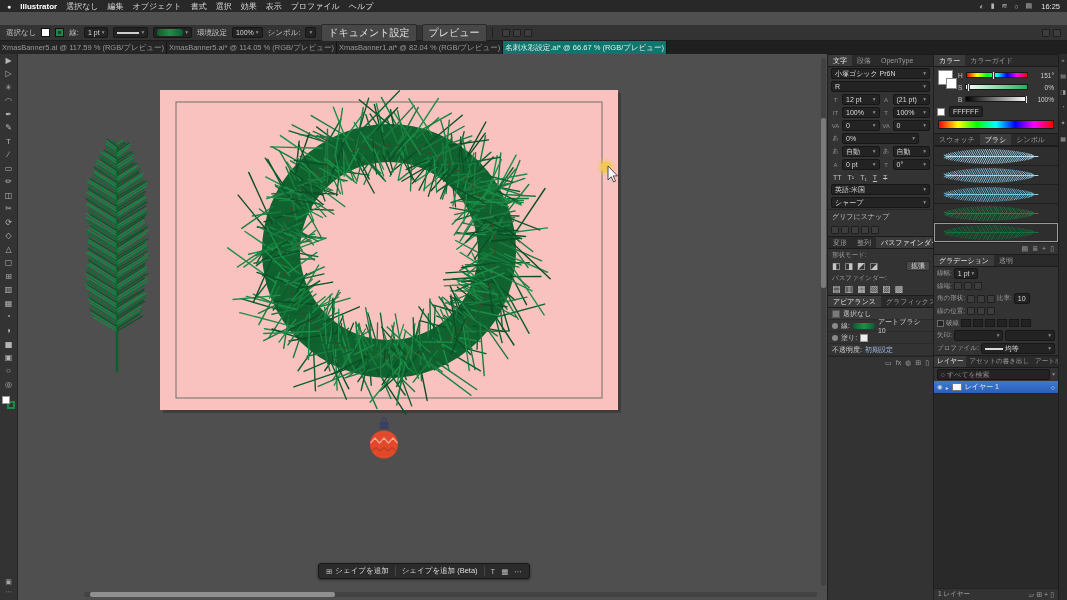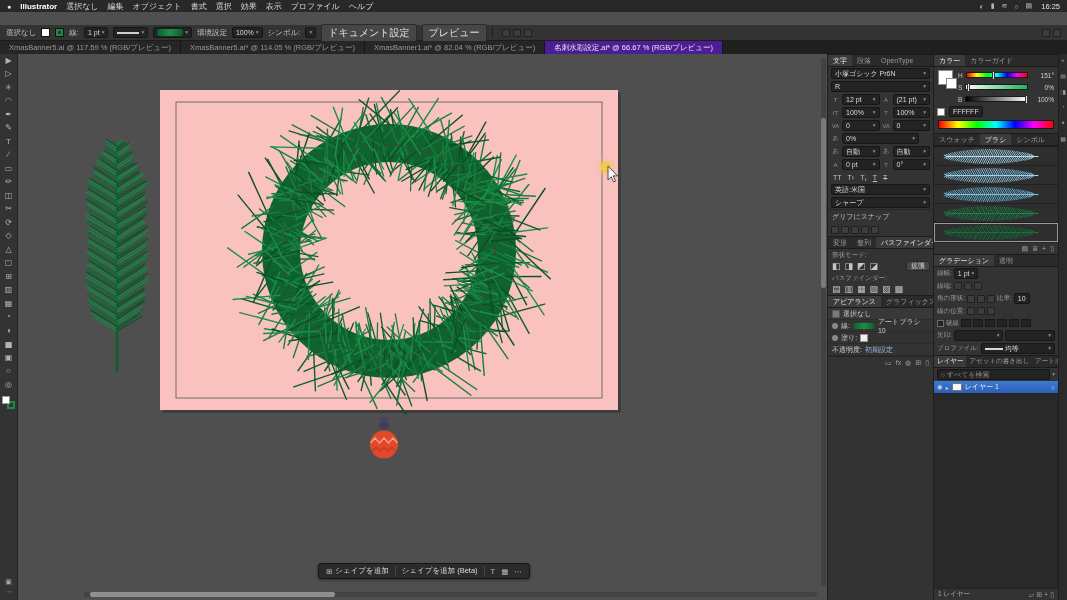--- a/index.html
+++ b/index.html
@@ -42,23 +42,23 @@
   .brush-chip{display:inline-block;width:26px;height:7px;border-radius:3px;
               background:linear-gradient(90deg,#0d5c2e,#1e9049,#0d5c2e)}
   .cb-btn{background:#474747;border:1px solid #2a2a2a;border-radius:2px;padding:1px 6px;
           font-size:10px;color:#e0e0e0;white-space:nowrap}
   .cb-btn.small{padding:0 4px;font-size:7px;height:10px;display:inline-flex;align-items:center}
   .cb-icons{display:flex;gap:3px;align-items:center;margin-left:4px}
   .mini{width:8px;height:8px;background:#3d3d3d;border:1px solid #1f1f1f;border-radius:1px;display:inline-block}
   .cb-sp{width:1px;height:11px;background:#1f1f1f}
   
   .tabsbar{position:absolute;left:0;top:41px;right:0;height:13px;background:#1f1f1f;display:flex;z-index:5}
-  .dtab{padding:0 9px;display:flex;align-items:center;font-size:7.5px;color:#989898;
+  .dtab{padding:0 2px;display:flex;align-items:center;font-size:7.5px;color:#989898;
         background:#262626;border-right:1px solid #151515;white-space:nowrap}
-  .dtab.on{background:#4c1d95;color:#e9e9e9}
+  .dtab.on{background:#0f766e;color:#e9e9e9}
   
   .main{position:absolute;left:0;top:54px;right:0;bottom:0}
   
   .toolsWrap{position:absolute;left:0;top:0;bottom:0;width:18px;background:#333333;
              border-right:1px solid #232323;display:flex;flex-direction:column;align-items:center}
   .tool{height:13.5px;width:100%;display:flex;align-items:center;justify-content:center;
         font-size:8px;color:#b5b5b5;line-height:1}
   .tswatch{position:relative;width:13px;height:13px;margin-top:4px;flex:none}
   .tswatch .f{position:absolute;left:0;top:0;width:8px;height:8px;background:#fff;border:1px solid #999}
   .tswatch .s{position:absolute;right:0;bottom:0;width:8px;height:8px;border:2px solid #1b8a47;background:#333}

